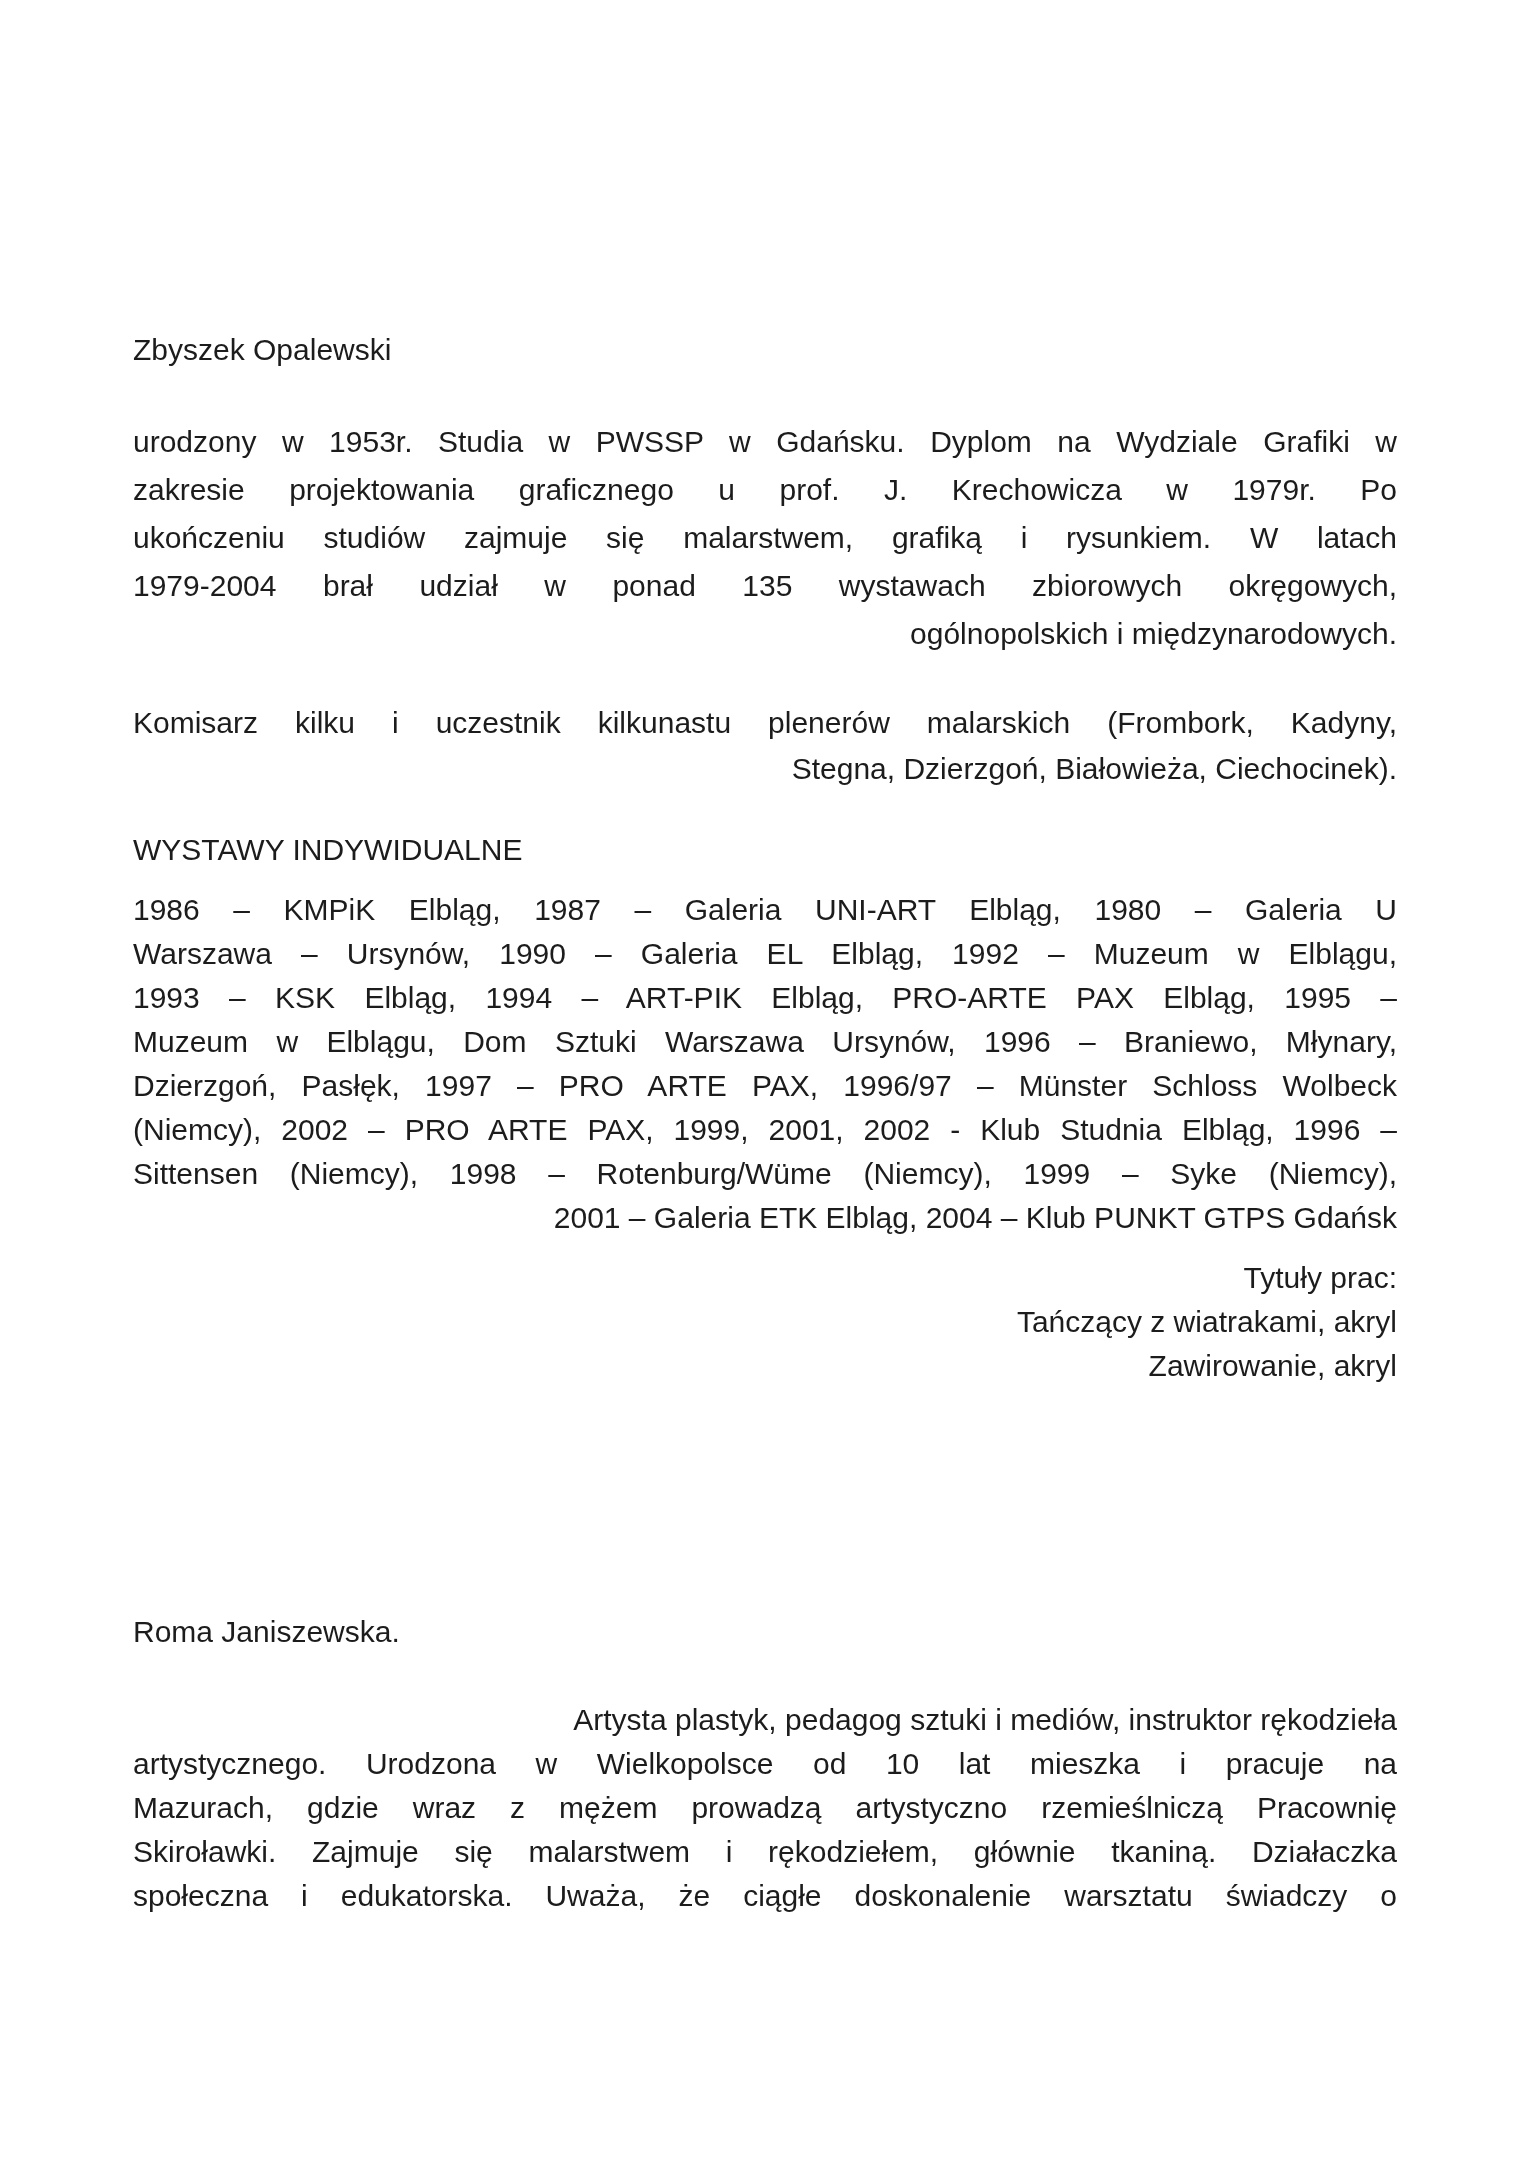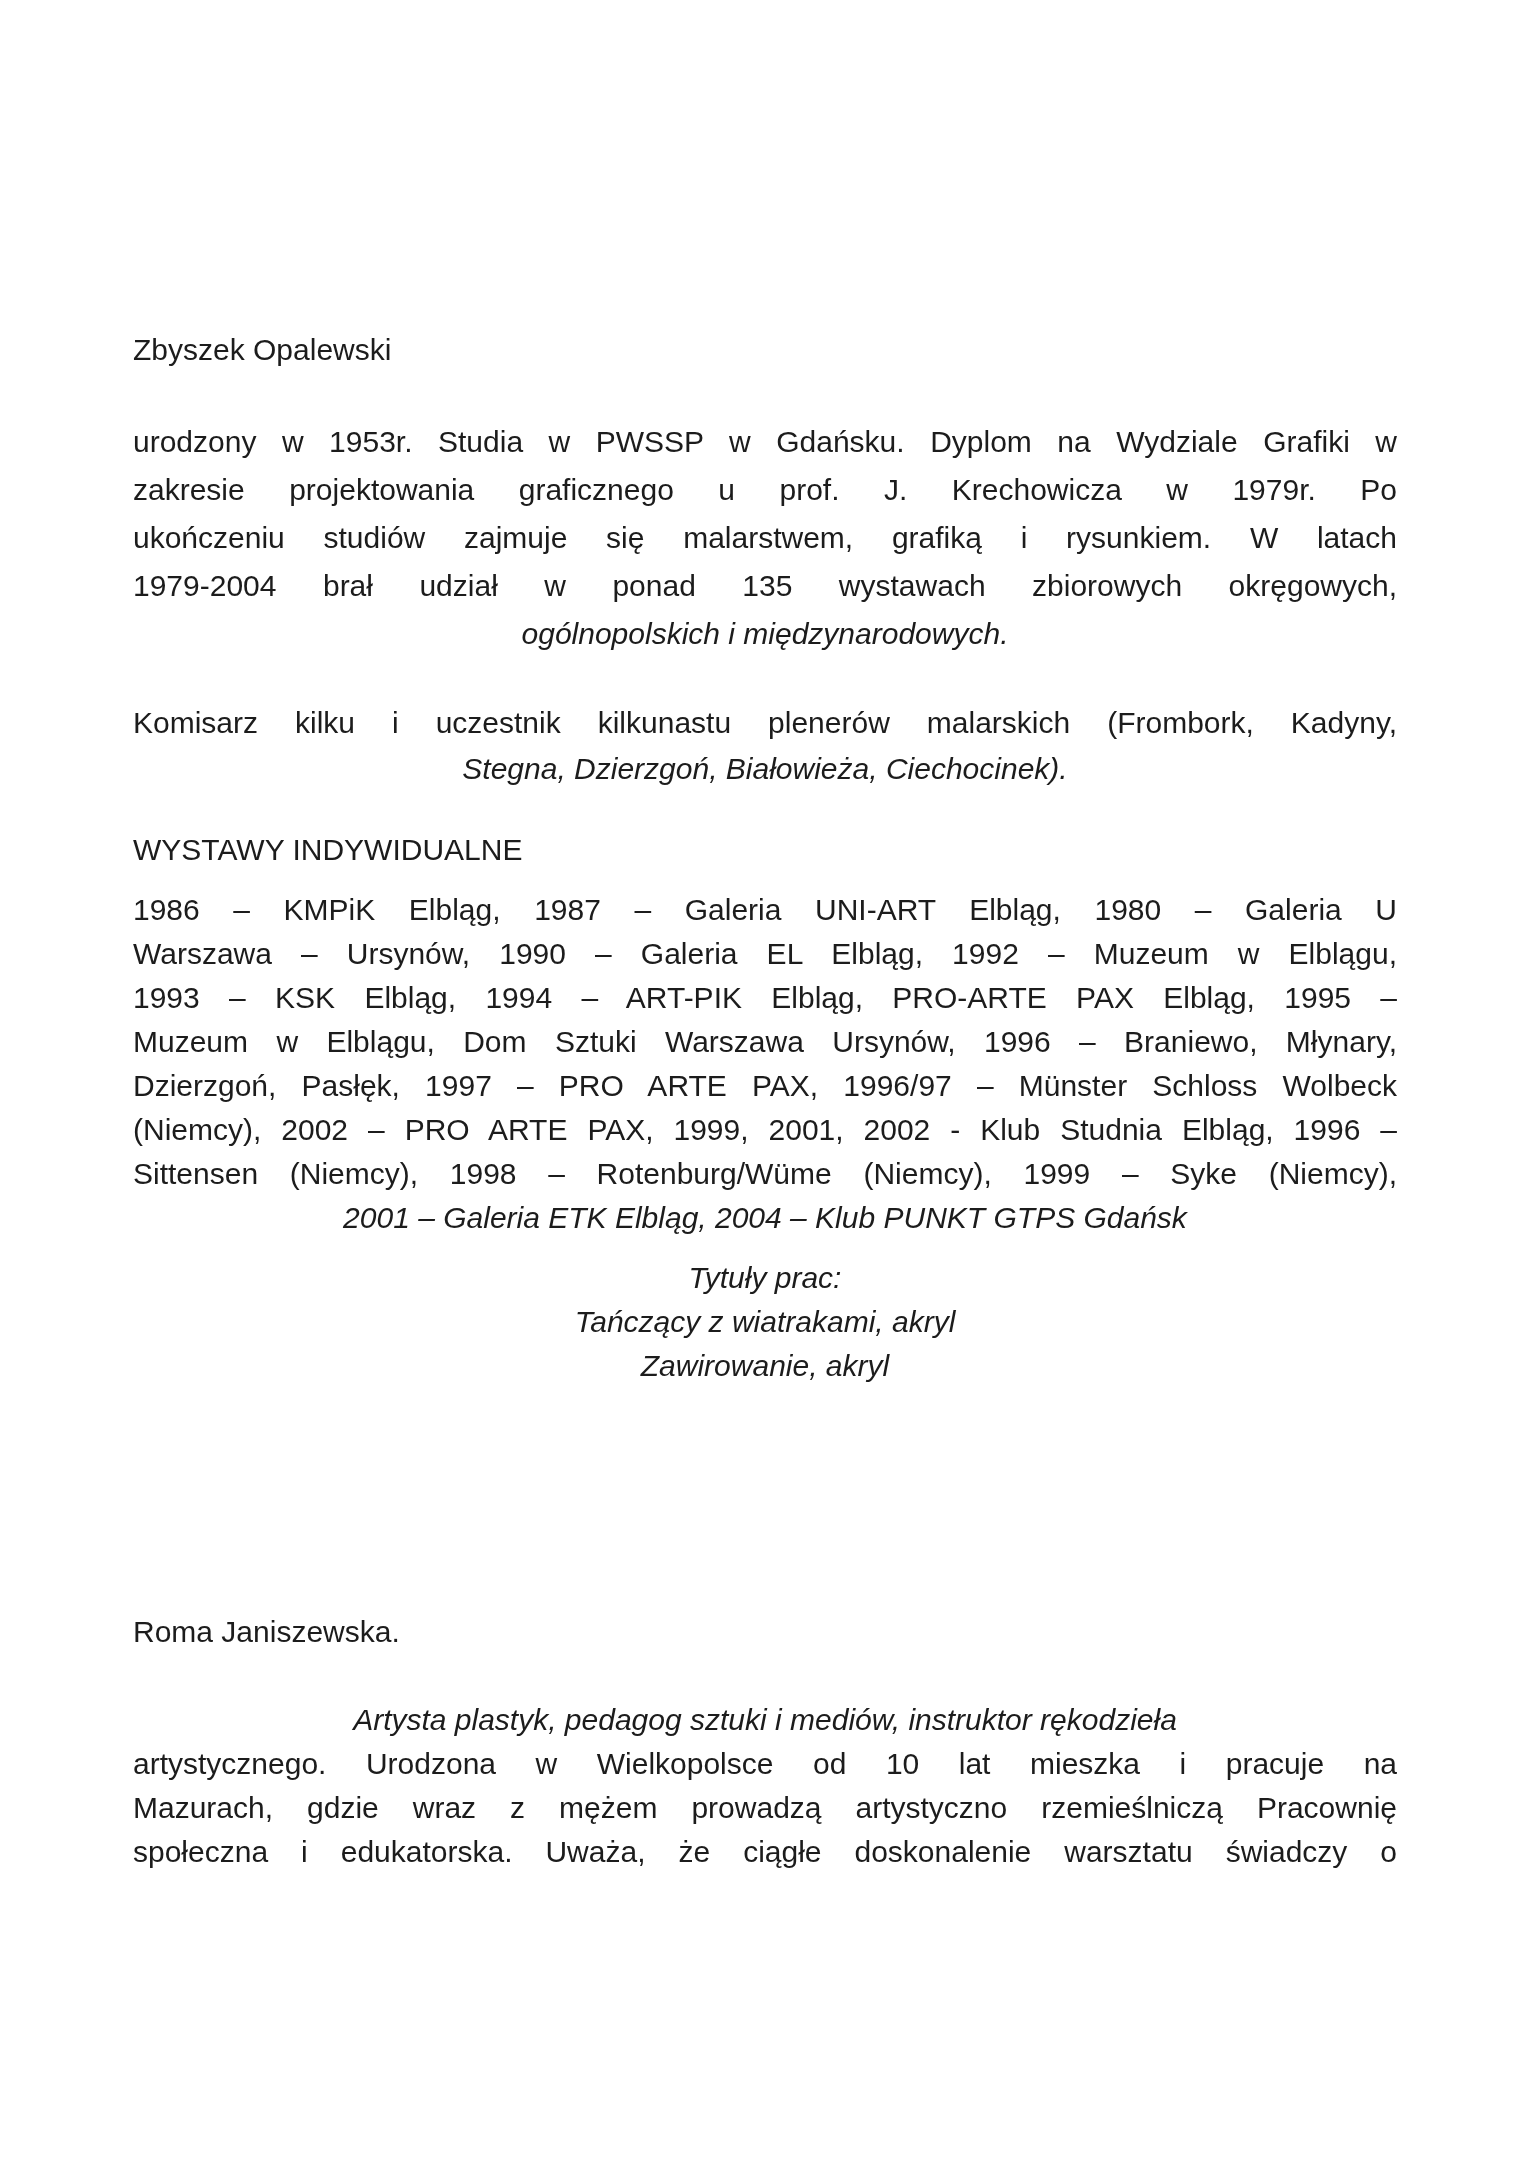--- a/index.html
+++ b/index.html
@@ -41,22 +41,21 @@
   .works  { margin-top: 16px;  line-height: 44px; }
   .h-roma { margin-top: 222px; }
   .bio2   { margin-top: 44px;  line-height: 44px; }
   
   .j {
     text-align: justify;
     text-align-last: justify;
   }
   
   .l {
-    text-align: center;
-    font-style: italic;
+    text-align: right;
   }
 </style>
 </head>
 <body>
 
 <div class="page">
   <div class="content">
 
     <div class="heading">Zbyszek Opalewski</div>
 
@@ -91,17 +90,18 @@
       <div class="l">Tańczący z wiatrakami, akryl</div>
       <div class="l">Zawirowanie, akryl</div>
     </div>
 
     <div class="heading h-roma">Roma Janiszewska.</div>
 
     <div class="para bio2">
       <div class="l">Artysta plastyk, pedagog sztuki i mediów, instruktor rękodzieła</div>
       <div class="j">artystycznego. Urodzona w Wielkopolsce od 10 lat mieszka i pracuje na</div>
       <div class="j">Mazurach, gdzie wraz z mężem prowadzą artystyczno rzemieślniczą Pracownię</div>
+      <div class="j">Skiroławki. Zajmuje się malarstwem i rękodziełem, głównie tkaniną. Działaczka</div>
       <div class="j">społeczna i edukatorska. Uważa, że ciągłe doskonalenie warsztatu świadczy o</div>
     </div>
 
   </div>
 </div>
 
 </body></html>

